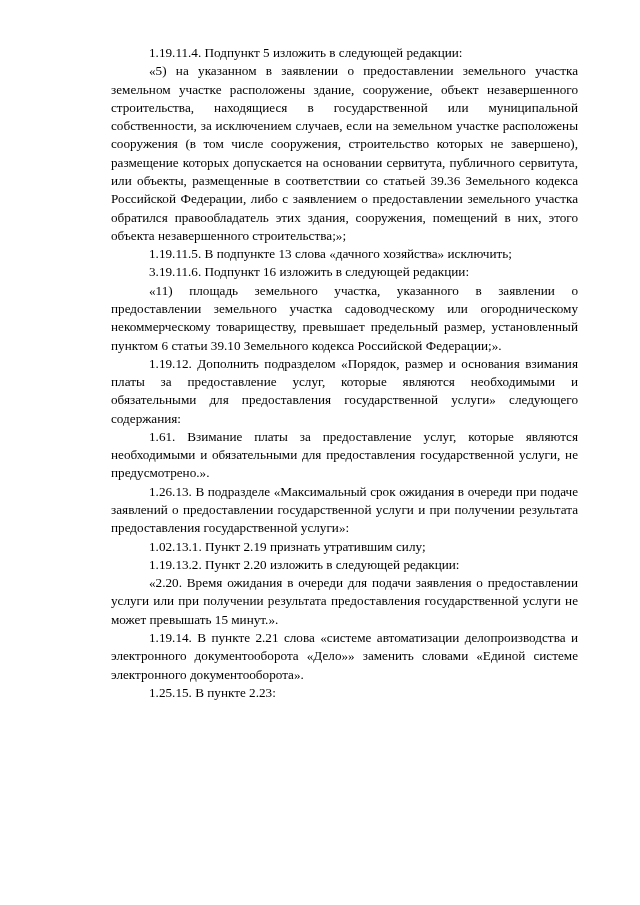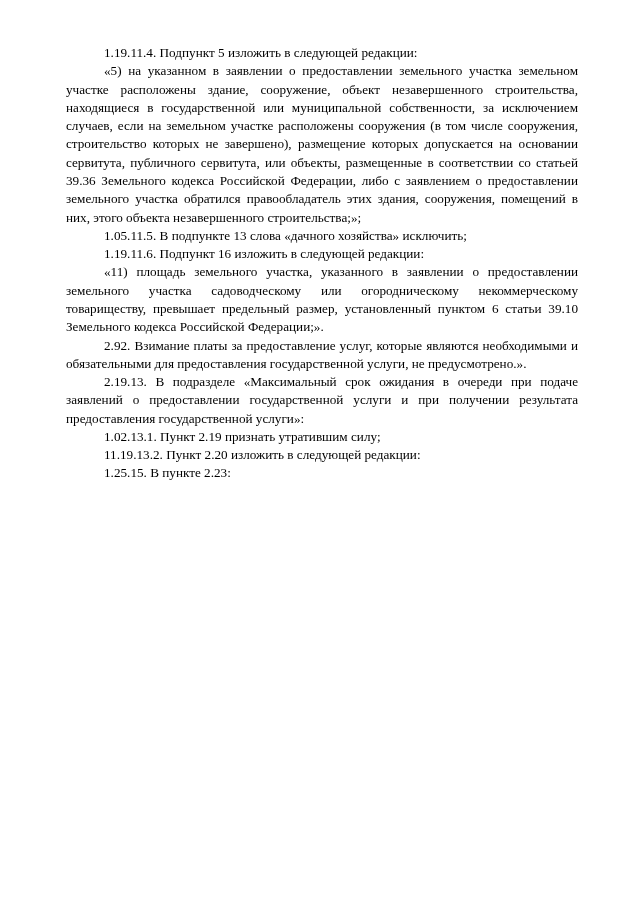--- a/index.html
+++ b/index.html
@@ -15,36 +15,40 @@
     box-sizing: border-box;
     padding: 44px 62px 0 66px;
     font-family: "Liberation Serif", serif;
     color: #000000;
   }
   .doc {
     font-size: 13.2px;
     line-height: 1.385;
     text-align: justify;
     text-justify: inter-word;
+    margin-left: 45px;
   }
   .para {
     margin: 0;
     text-indent: 38px;
     hyphens: none;
   }
 </style>
 </head>
 <body>
 
 <div class="page">
   <div class="doc">
     <p class="para">1.19.11.4. Подпункт 5 изложить в следующей редакции:</p>
     <p class="para">«5) на указанном в заявлении о предоставлении земельного участка земельном участке расположены здание, сооружение, объект незавершенного строительства, находящиеся в государственной или муниципальной собственности, за исключением случаев, если на земельном участке расположены сооружения (в том числе сооружения, строительство которых не завершено), размещение которых допускается на основании сервитута, публичного сервитута, или объекты, размещенные в соответствии со статьей 39.36 Земельного кодекса Российской Федерации, либо с заявлением о предоставлении земельного участка обратился правообладатель этих здания, сооружения, помещений в них, этого объекта незавершенного строительства;»;</p>
-    <p class="para">1.05.11.5. В подпункте 13 слова «дачного хозяйства» исключить;</p>
-    <p class="para">1.19.11.6. Подпункт 16 изложить в следующей редакции:</p>
+    <p class="para">1.19.11.5. В подпункте 13 слова «дачного хозяйства» исключить;</p>
+    <p class="para">3.19.11.6. Подпункт 16 изложить в следующей редакции:</p>
     <p class="para">«11) площадь земельного участка, указанного в заявлении о предоставлении земельного участка садоводческому или огородническому некоммерческому товариществу, превышает предельный размер, установленный пунктом 6 статьи 39.10 Земельного кодекса Российской Федерации;».</p>
-    <p class="para">2.92. Взимание платы за предоставление услуг, которые являются необходимыми и обязательными для предоставления государственной услуги, не предусмотрено.».</p>
-    <p class="para">2.19.13. В подразделе «Максимальный срок ожидания в очереди при подаче заявлений о предоставлении государственной услуги и при получении результата предоставления государственной услуги»:</p>
+    <p class="para">1.19.12. Дополнить подразделом «Порядок, размер и основания взимания платы за предоставление услуг, которые являются необходимыми и обязательными для предоставления государственной услуги» следующего содержания:</p>
+    <p class="para">1.61. Взимание платы за предоставление услуг, которые являются необходимыми и обязательными для предоставления государственной услуги, не предусмотрено.».</p>
+    <p class="para">1.26.13. В подразделе «Максимальный срок ожидания в очереди при подаче заявлений о предоставлении государственной услуги и при получении результата предоставления государственной услуги»:</p>
     <p class="para">1.02.13.1. Пункт 2.19 признать утратившим силу;</p>
-    <p class="para">11.19.13.2. Пункт 2.20 изложить в следующей редакции:</p>
+    <p class="para">1.19.13.2. Пункт 2.20 изложить в следующей редакции:</p>
+    <p class="para">«2.20. Время ожидания в очереди для подачи заявления о предоставлении услуги или при получении результата предоставления государственной услуги не может превышать 15 минут.».</p>
+    <p class="para">1.19.14. В пункте 2.21 слова «системе автоматизации делопроизводства и электронного документооборота «Дело»» заменить словами «Единой системе электронного документооборота».</p>
     <p class="para">1.25.15. В пункте 2.23:</p>
   </div>
 </div>
 
 </body></html>

